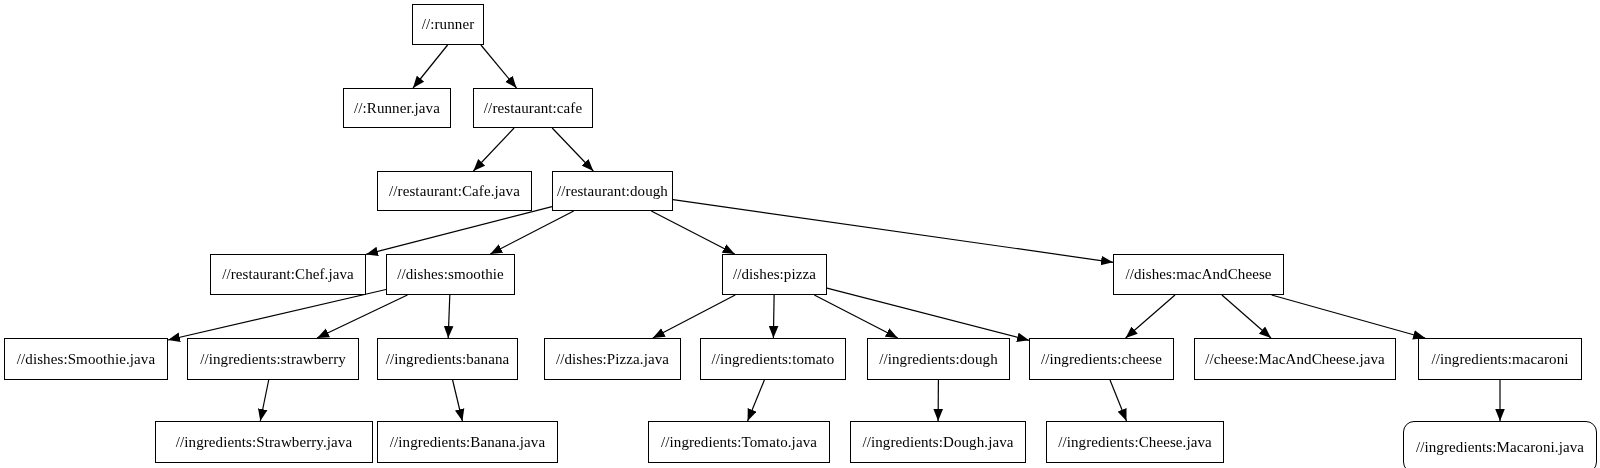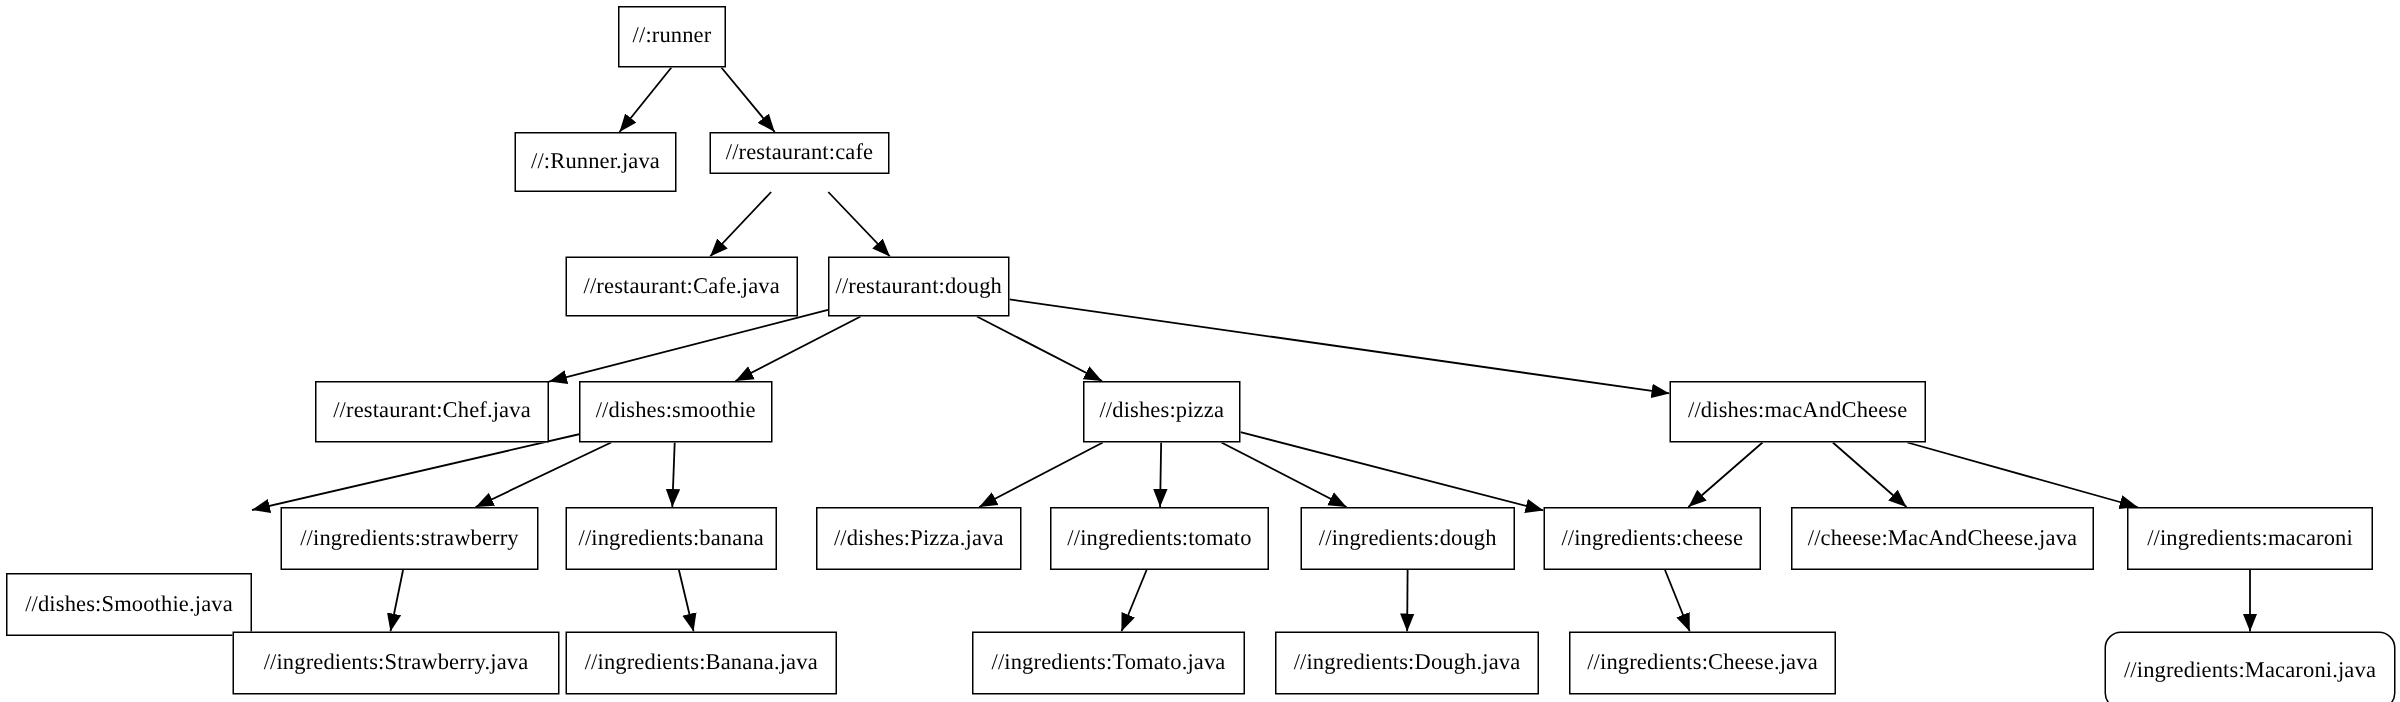--- a/index.html
+++ b/index.html
@@ -65,28 +65,28 @@
         <line x1="452.6" y1="380.0" x2="462.4" y2="421.0" stroke="#000000" stroke-width="1.2" marker-end="url(#arrowhead)"></line>
         <line x1="764.4" y1="380.0" x2="747.6" y2="421.0" stroke="#000000" stroke-width="1.2" marker-end="url(#arrowhead)"></line>
         <line x1="938.4" y1="380.0" x2="938.1" y2="421.0" stroke="#000000" stroke-width="1.2" marker-end="url(#arrowhead)"></line>
         <line x1="1110.0" y1="380.0" x2="1126.5" y2="421.0" stroke="#000000" stroke-width="1.2" marker-end="url(#arrowhead)"></line>
         <line x1="1500.0" y1="380.0" x2="1500.0" y2="421.0" stroke="#000000" stroke-width="1.2" marker-end="url(#arrowhead)"></line>
       </g>
   </svg>
   <div>
       <div class="node" style="left: 412px; top: 4px; width: 72px; height: 41px; background: rgb(255, 255, 255); border-color: rgb(0, 0, 0); color: rgb(0, 0, 0);">//:runner</div>
       <div class="node" style="left: 343px; top: 88px; width: 108px; height: 40px; background: rgb(255, 255, 255); border-color: rgb(0, 0, 0); color: rgb(0, 0, 0);">//:Runner.java</div>
-      <div class="node" style="left: 473px; top: 88px; width: 120px; height: 28px; background: rgb(255, 255, 255); border-color: rgb(0, 0, 0); color: rgb(0, 0, 0);">//restaurant:cafe</div>
+      <div class="node" style="left: 473px; top: 88px; width: 120px; height: 40px; background: rgb(255, 255, 255); border-color: rgb(0, 0, 0); color: rgb(0, 0, 0);">//restaurant:cafe</div>
       <div class="node" style="left: 377px; top: 171px; width: 155px; height: 40px; background: rgb(255, 255, 255); border-color: rgb(0, 0, 0); color: rgb(0, 0, 0);">//restaurant:Cafe.java</div>
       <div class="node" style="left: 552px; top: 171px; width: 121px; height: 40px; background: rgb(255, 255, 255); border-color: rgb(0, 0, 0); color: rgb(0, 0, 0);">//restaurant:dough</div>
       <div class="node" style="left: 210px; top: 254px; width: 156px; height: 41px; background: rgb(255, 255, 255); border-color: rgb(0, 0, 0); color: rgb(0, 0, 0);">//restaurant:Chef.java</div>
       <div class="node" style="left: 386px; top: 254px; width: 129px; height: 41px; background: rgb(255, 255, 255); border-color: rgb(0, 0, 0); color: rgb(0, 0, 0);">//dishes:smoothie</div>
       <div class="node" style="left: 722px; top: 254px; width: 105px; height: 41px; background: rgb(255, 255, 255); border-color: rgb(0, 0, 0); color: rgb(0, 0, 0);">//dishes:pizza</div>
       <div class="node" style="left: 1113px; top: 254px; width: 171px; height: 41px; background: rgb(255, 255, 255); border-color: rgb(0, 0, 0); color: rgb(0, 0, 0);">//dishes:macAndCheese</div>
-      <div class="node" style="left: 4px; top: 338px; width: 164px; height: 42px; background: rgb(255, 255, 255); border-color: rgb(0, 0, 0); color: rgb(0, 0, 0); margin-top: 44px;">//dishes:Smoothie.java</div>
+      <div class="node" style="left: 4px; top: 338px; width: 164px; height: 42px; background: rgb(255, 255, 255); border-color: rgb(0, 0, 0); color: rgb(0, 0, 0);">//dishes:Smoothie.java</div>
       <div class="node" style="left: 187px; top: 338px; width: 172px; height: 42px; background: rgb(255, 255, 255); border-color: rgb(0, 0, 0); color: rgb(0, 0, 0);">//ingredients:strawberry</div>
       <div class="node" style="left: 377px; top: 338px; width: 141px; height: 42px; background: rgb(255, 255, 255); border-color: rgb(0, 0, 0); color: rgb(0, 0, 0);">//ingredients:banana</div>
       <div class="node" style="left: 544px; top: 338px; width: 137px; height: 42px; background: rgb(255, 255, 255); border-color: rgb(0, 0, 0); color: rgb(0, 0, 0);">//dishes:Pizza.java</div>
       <div class="node" style="left: 700px; top: 338px; width: 146px; height: 42px; background: rgb(255, 255, 255); border-color: rgb(0, 0, 0); color: rgb(0, 0, 0);">//ingredients:tomato</div>
       <div class="node" style="left: 867px; top: 338px; width: 143px; height: 42px; background: rgb(255, 255, 255); border-color: rgb(0, 0, 0); color: rgb(0, 0, 0);">//ingredients:dough</div>
       <div class="node" style="left: 1029px; top: 338px; width: 145px; height: 42px; background: rgb(255, 255, 255); border-color: rgb(0, 0, 0); color: rgb(0, 0, 0); text-align: right;">//ingredients:cheese</div>
       <div class="node" style="left: 1194px; top: 338px; width: 202px; height: 42px; background: rgb(255, 255, 255); border-color: rgb(0, 0, 0); color: rgb(0, 0, 0);">//cheese:MacAndCheese.java</div>
       <div class="node" style="left: 1418px; top: 338px; width: 164px; height: 42px; background: rgb(255, 255, 255); border-color: rgb(0, 0, 0); color: rgb(0, 0, 0);">//ingredients:macaroni</div>
       <div class="node" style="left: 155px; top: 421px; width: 218px; height: 42px; background: rgb(255, 255, 255); border-color: rgb(0, 0, 0); color: rgb(0, 0, 0);">//ingredients:Strawberry.java</div>
       <div class="node" style="left: 377px; top: 421px; width: 181px; height: 42px; background: rgb(255, 255, 255); border-color: rgb(0, 0, 0); color: rgb(0, 0, 0);">//ingredients:Banana.java</div>

